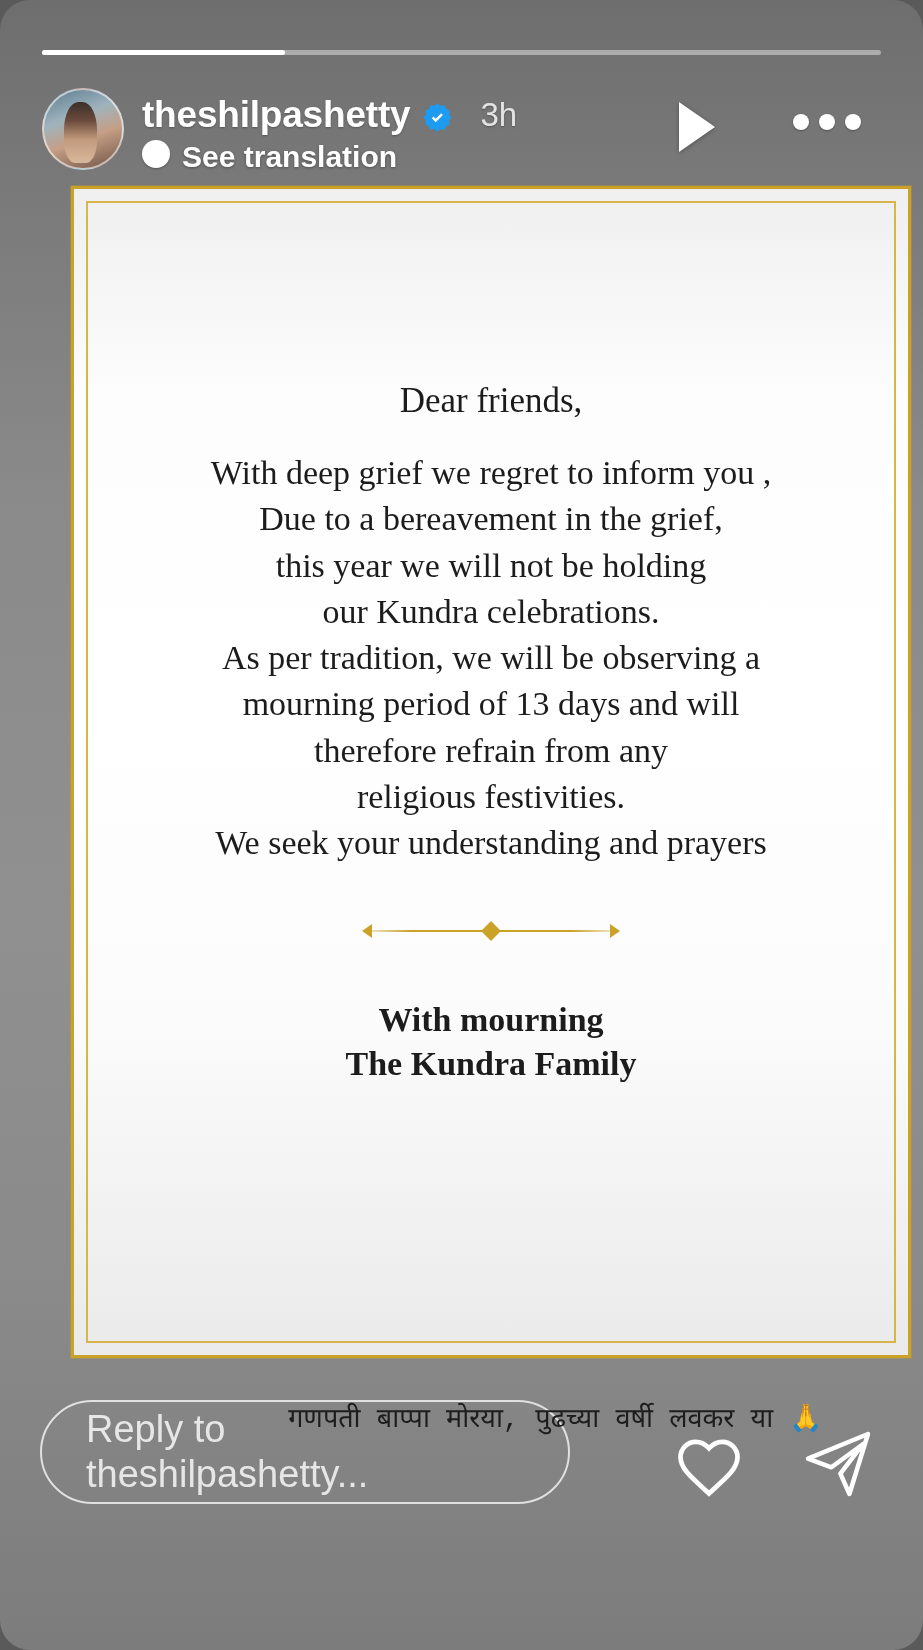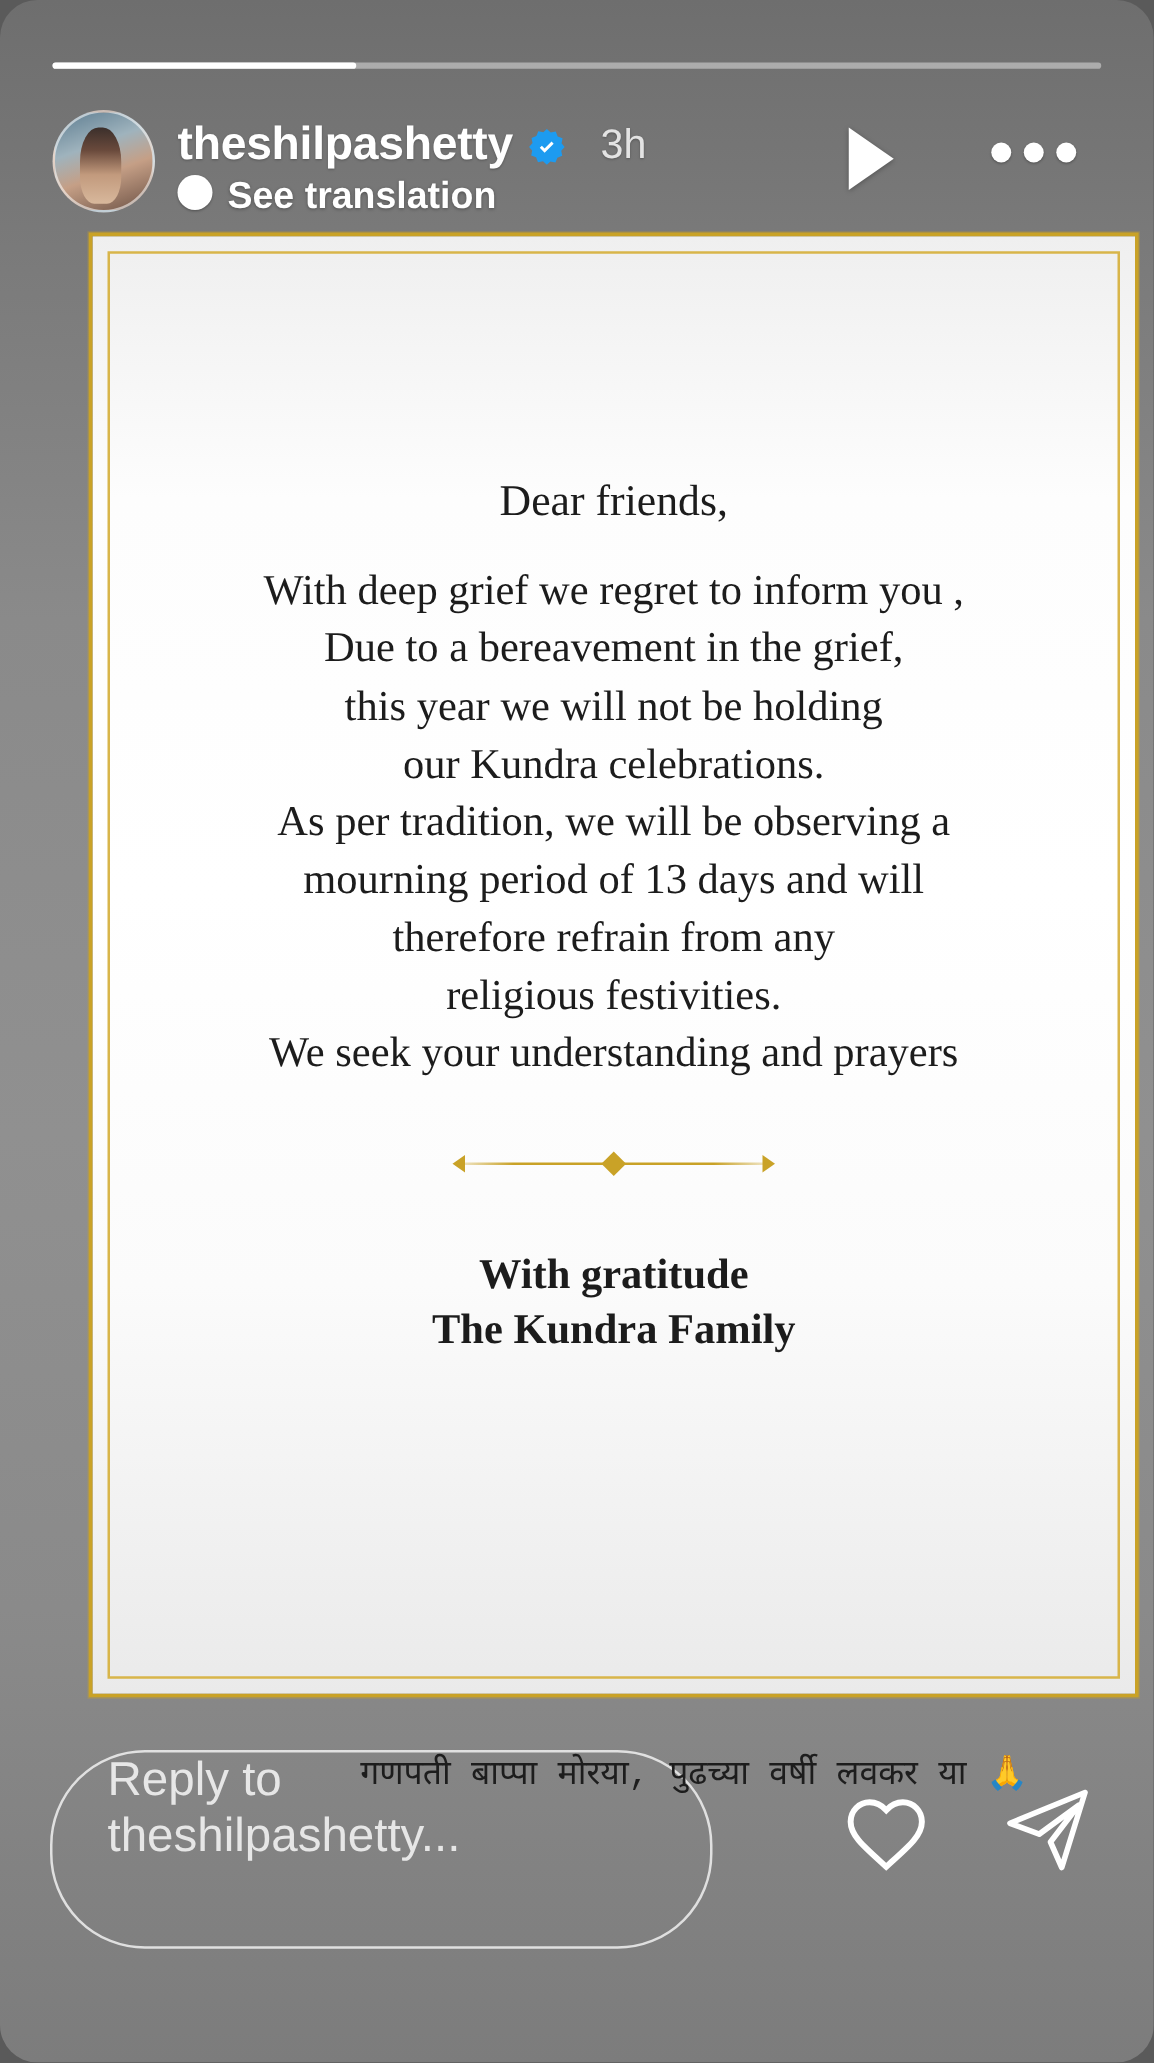--- a/index.html
+++ b/index.html
@@ -237,24 +237,25 @@
     text-align: right;
     z-index: 4;
   }
 
   
   .reply-bar {
     position: absolute;
     left: 40px;
     top: 1400px;
     width: 530px;
-    height: 159px;
+    height: 104px;
     border: 2px solid rgba(255,255,255,0.75);
     border-radius: 76px;
     display: flex;
+    align-items: center;
     padding: 0 44px;
     z-index: 3;
   }
   .reply-text {
     color: rgba(255,255,255,0.80);
     font-size: 38px;
     line-height: 1.18;
     font-weight: 400;
   }
   .actions {
@@ -325,21 +326,21 @@
       <div class="msg-line">We seek your understanding and prayers</div>
 
       <div class="divider">
         <div class="bar"></div>
         <div class="arrow-l"></div>
         <div class="arrow-r"></div>
         <div class="dia"></div>
       </div>
 
       <div class="signoff">
-        <div>With gratitude</div>
+        <div>With mourning</div>
         <div>The Kundra Family</div>
       </div>
     </div>
   </div>
 
   <div class="caption">गणपती बाप्पा मोरया, पुढच्या वर्षी लवकर या 🙏</div>
 
   <div class="reply-bar">
     <div class="reply-text">
       <div>Reply to</div>

